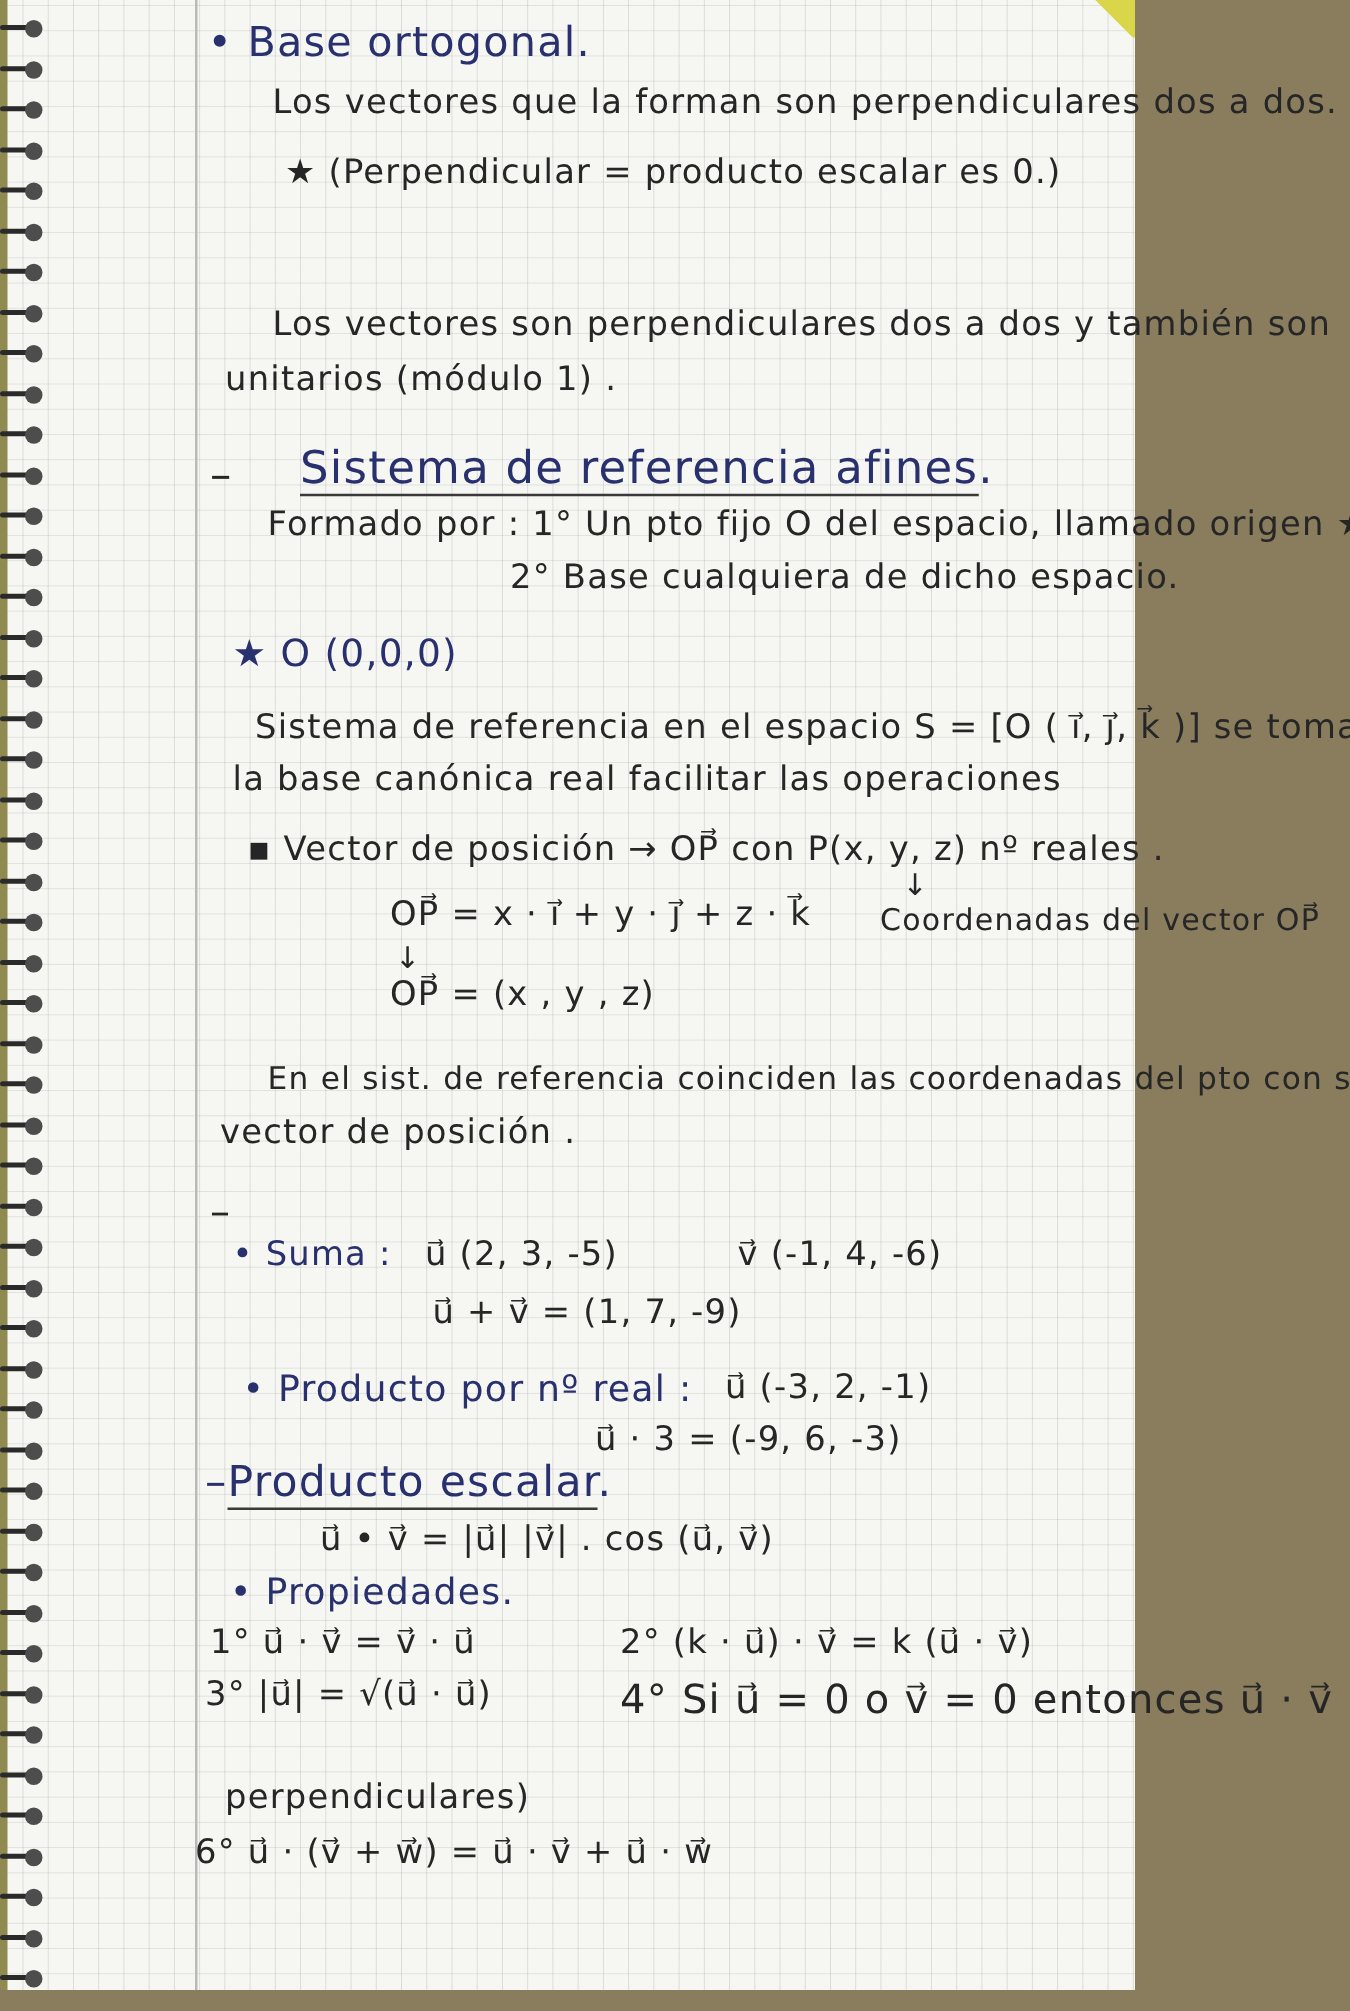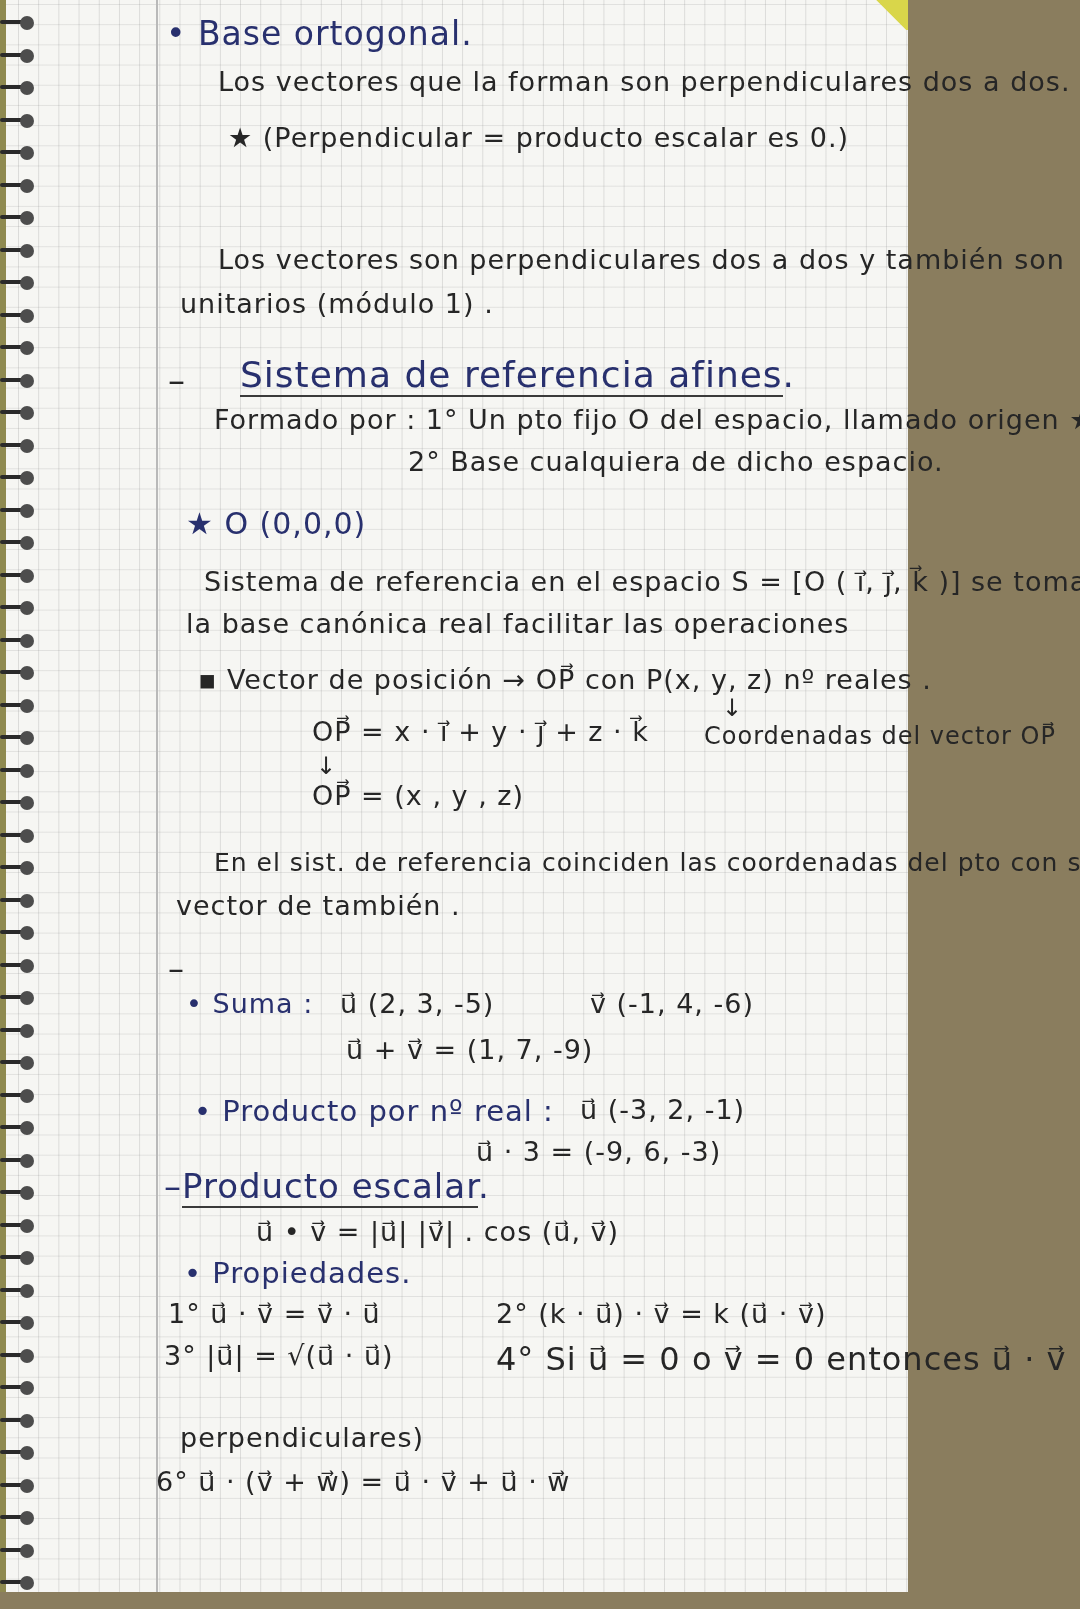--- a/index.html
+++ b/index.html
@@ -259,21 +259,21 @@
   <div class="note" style="left:186px; top:608px;">la base canónica real facilitar las operaciones</div>
 
   <div class="note" style="left:198px; top:664px;">▪ Vector de posición → OP⃗   con  P(x, y, z)  nº reales .</div>
   <div class="note small" style="left:722px; top:694px;">↓</div>
   <div class="note" style="left:312px; top:716px;">OP⃗ = x · i⃗ + y · j⃗ + z · k⃗</div>
   <div class="note small" style="left:704px; top:722px;">Coordenadas del vector OP⃗</div>
   <div class="note small" style="left:316px; top:752px;">↓</div>
   <div class="note" style="left:312px; top:780px;">OP⃗ = (x , y , z)</div>
 
   <div class="note" style="left:214px; top:848px; font-size:25px;">En el sist. de referencia coinciden las coordenadas del pto con su</div>
-  <div class="note" style="left:176px; top:890px;">vector  de  también .</div>
+  <div class="note" style="left:176px; top:890px;">vector  de  posición .</div>
 
   <div class="note" style="left:168px; top:950px; font-size:32px;">–</div>
   <div class="note blue" style="left:186px; top:988px;">• Suma :</div>
   <div class="note" style="left:340px; top:988px;">u⃗ (2, 3, -5)</div>
   <div class="note" style="left:590px; top:988px;">v⃗ (-1, 4, -6)</div>
   <div class="note" style="left:346px; top:1034px;">u⃗ + v⃗ = (1, 7, -9)</div>
   <div class="note blue" style="left:194px; top:1094px; font-size:29px;">• Producto por nº real :</div>
   <div class="note" style="left:580px; top:1094px;">u⃗ (-3, 2, -1)</div>
   <div class="note" style="left:476px; top:1136px;">u⃗ · 3 = (-9, 6, -3)</div>
 

